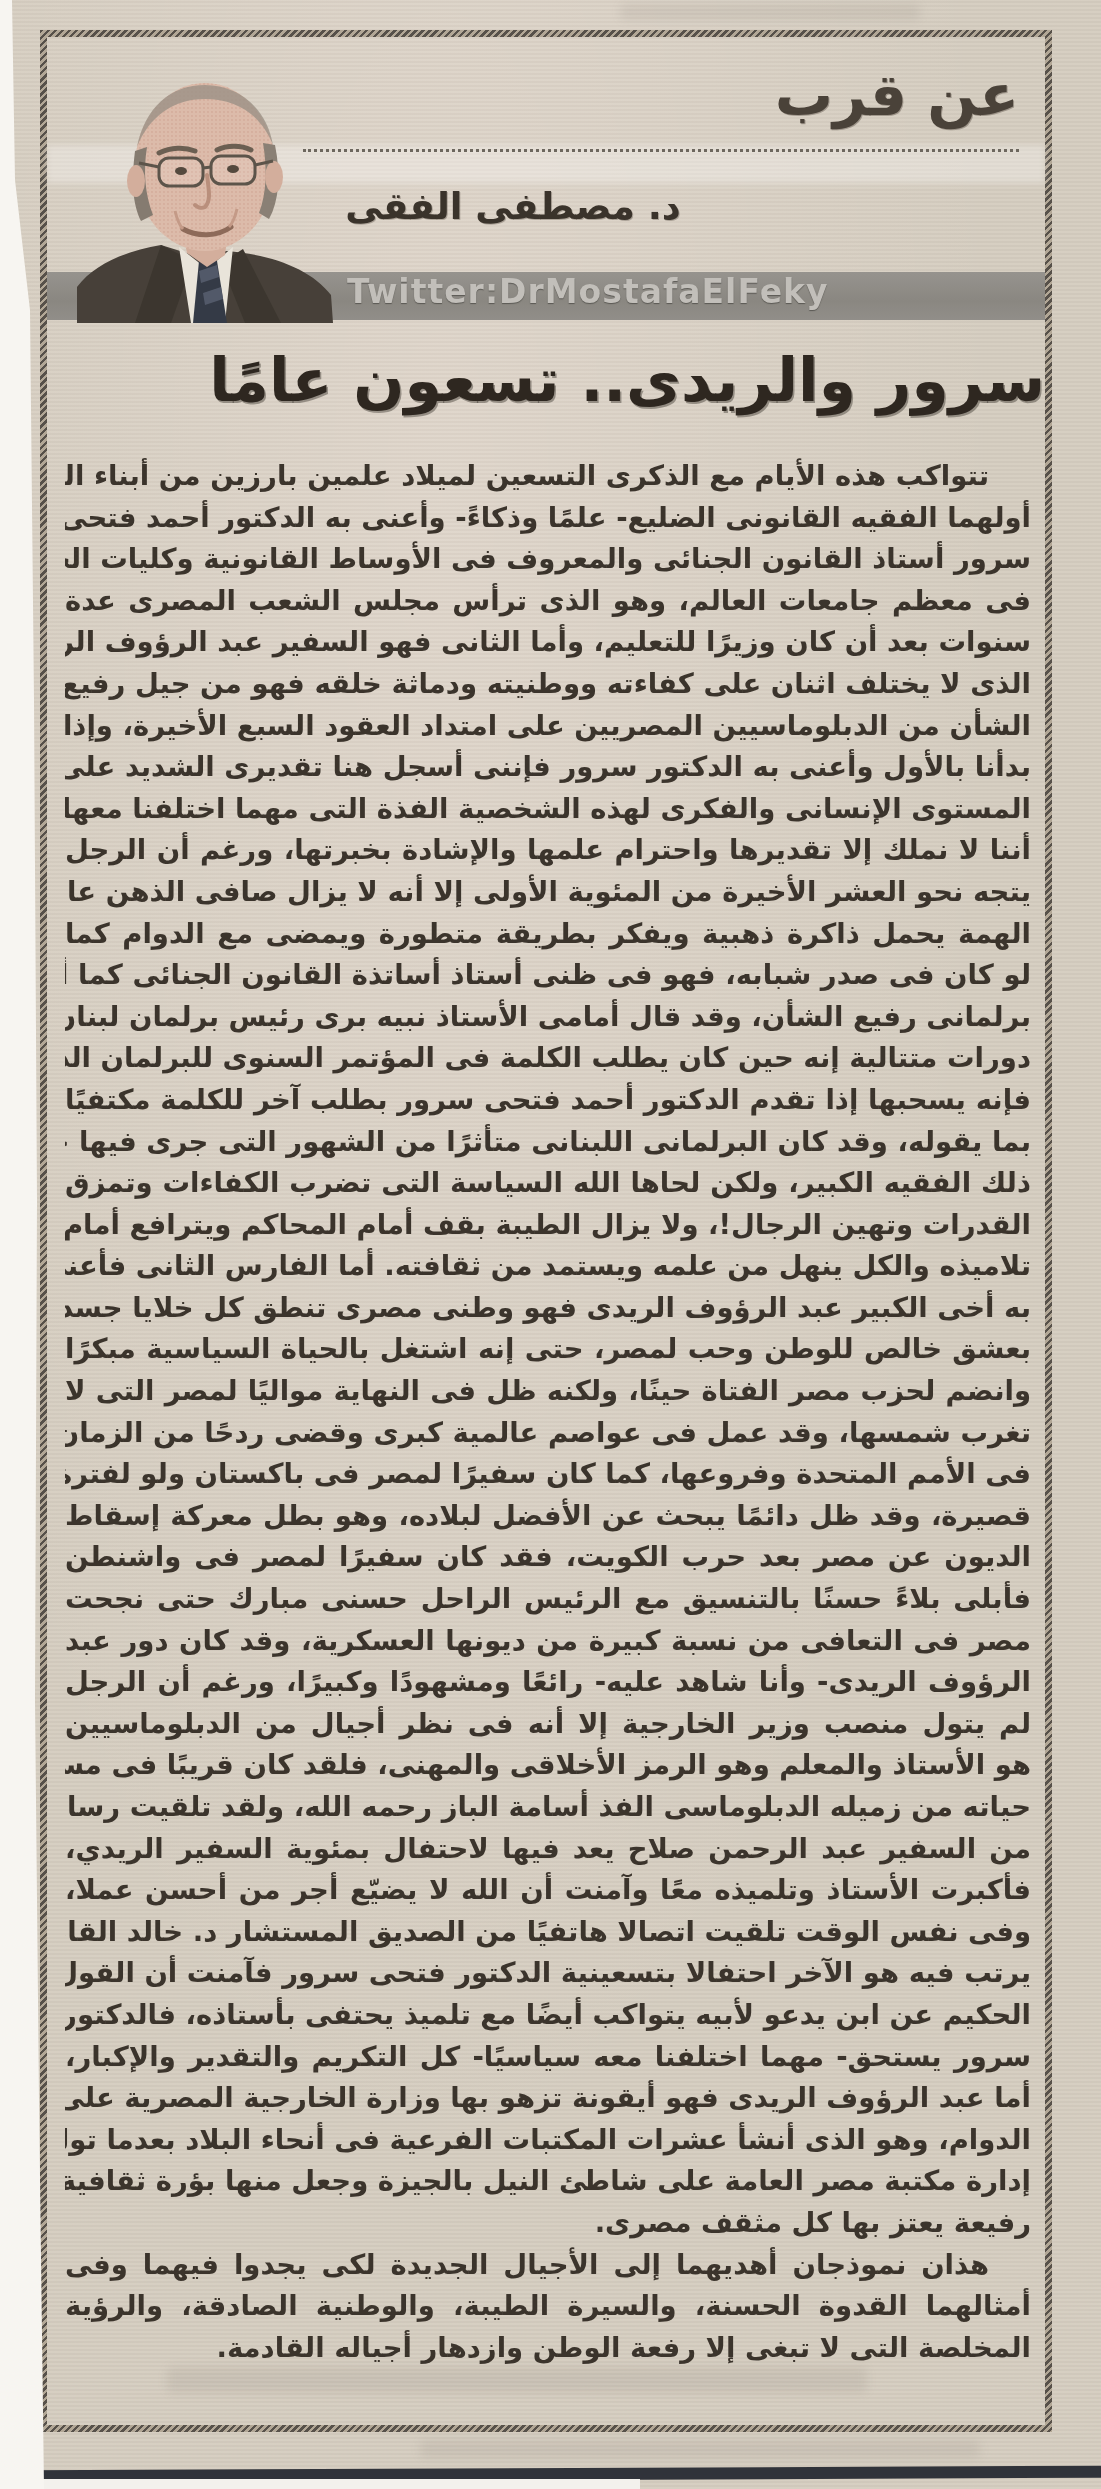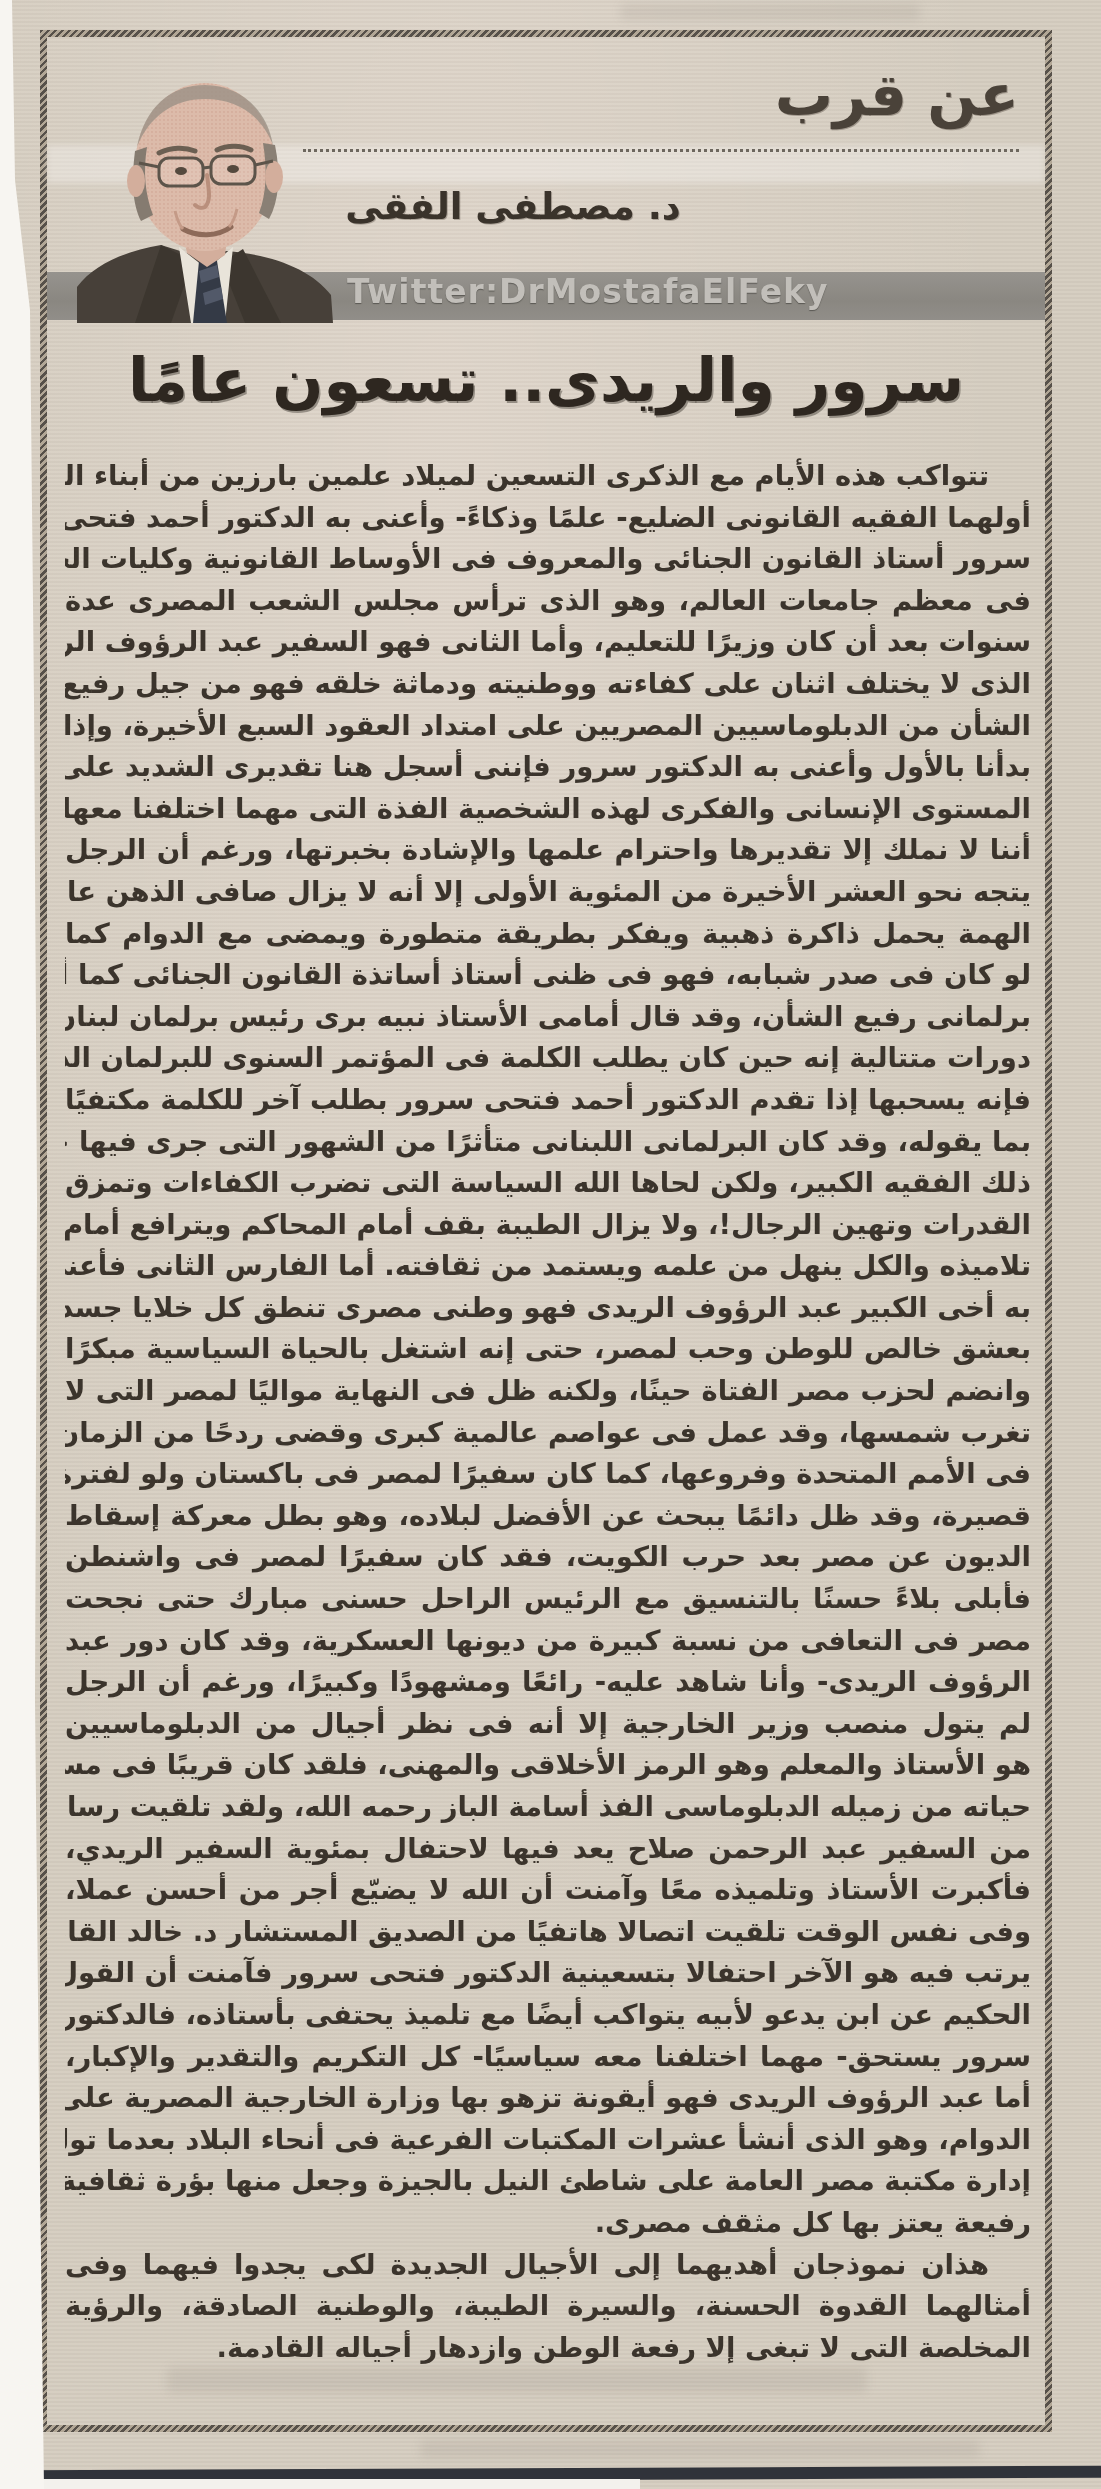--- a/index.html
+++ b/index.html
@@ -82,21 +82,21 @@
     font-size:33px;font-weight:bold;color:var(--banner-text);
     letter-spacing:1px;direction:ltr;
     text-shadow:0 1px 1px rgba(70,68,64,.7);
   }
   .photo{
     position:absolute;top:18px;left:28px;width:260px;height:268px;z-index:2;
   }
   .headline{
     position:absolute;top:308px;left:0;width:100%;margin:0;
     font-size:60px;font-weight:bold;color:var(--headline-ink);
-    text-align:center;direction:rtl;
+    direction:rtl;
     text-shadow:1.5px 1.5px 0 rgba(46,39,32,.4);
   }
   .article-body{
     position:absolute;top:418px;left:18px;right:14px;
     direction:rtl;color:var(--ink);
     font-size:27.5px;font-weight:bold;
     overflow:hidden;
   }
   .line{
     height:41.6px;line-height:41.6px;

